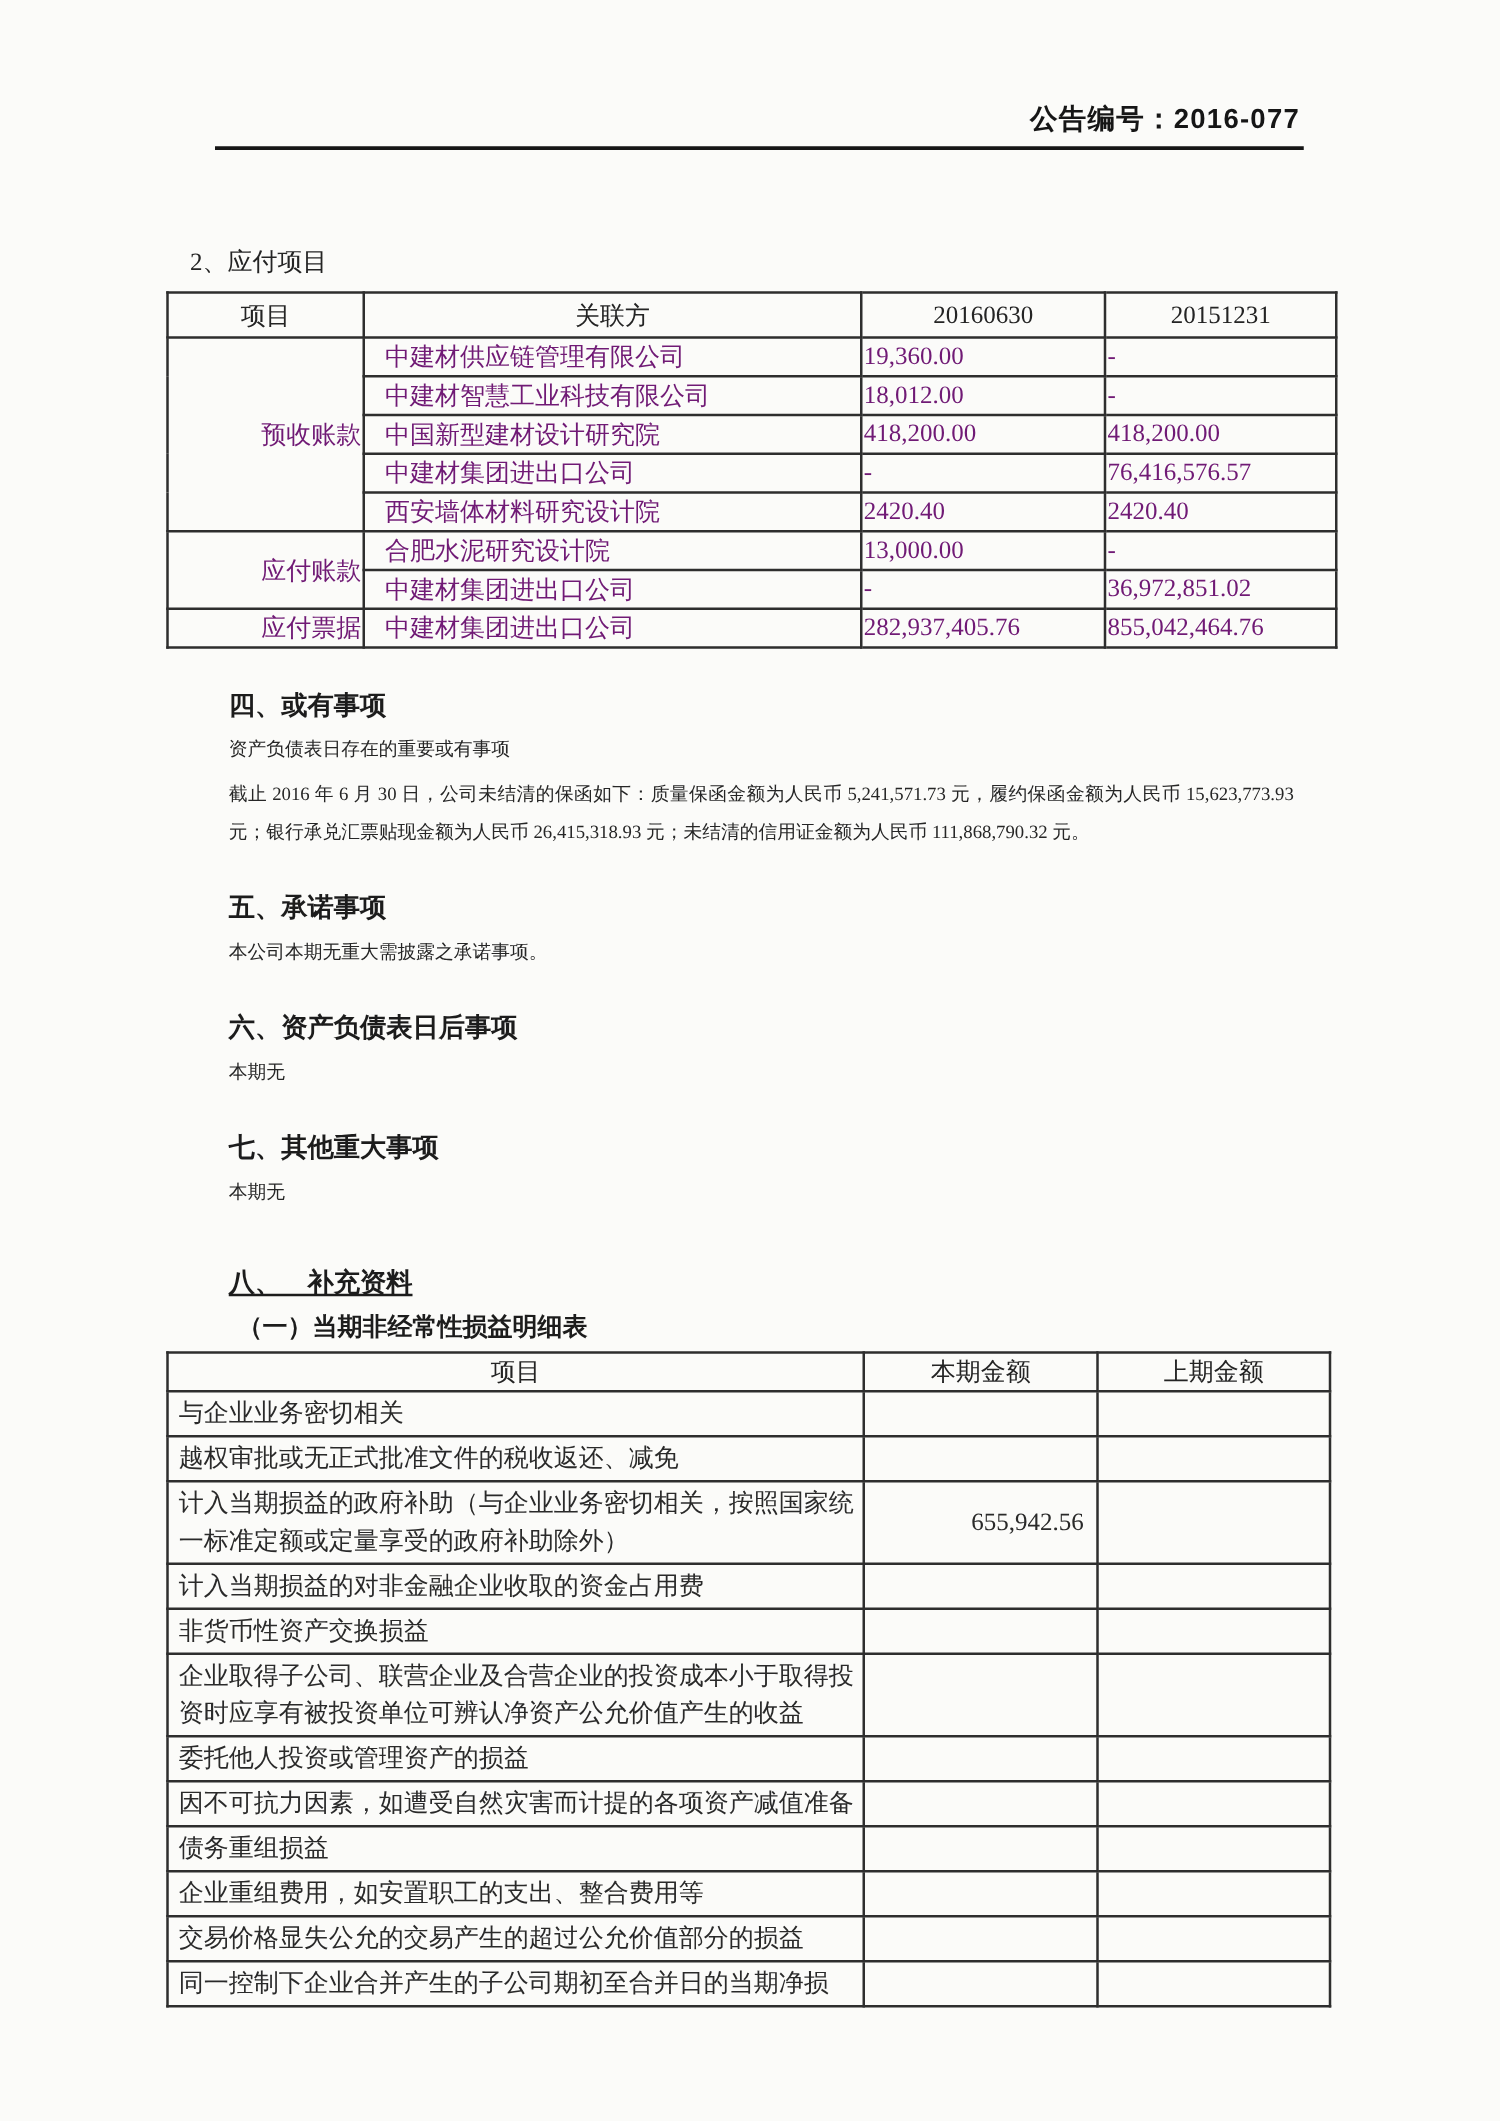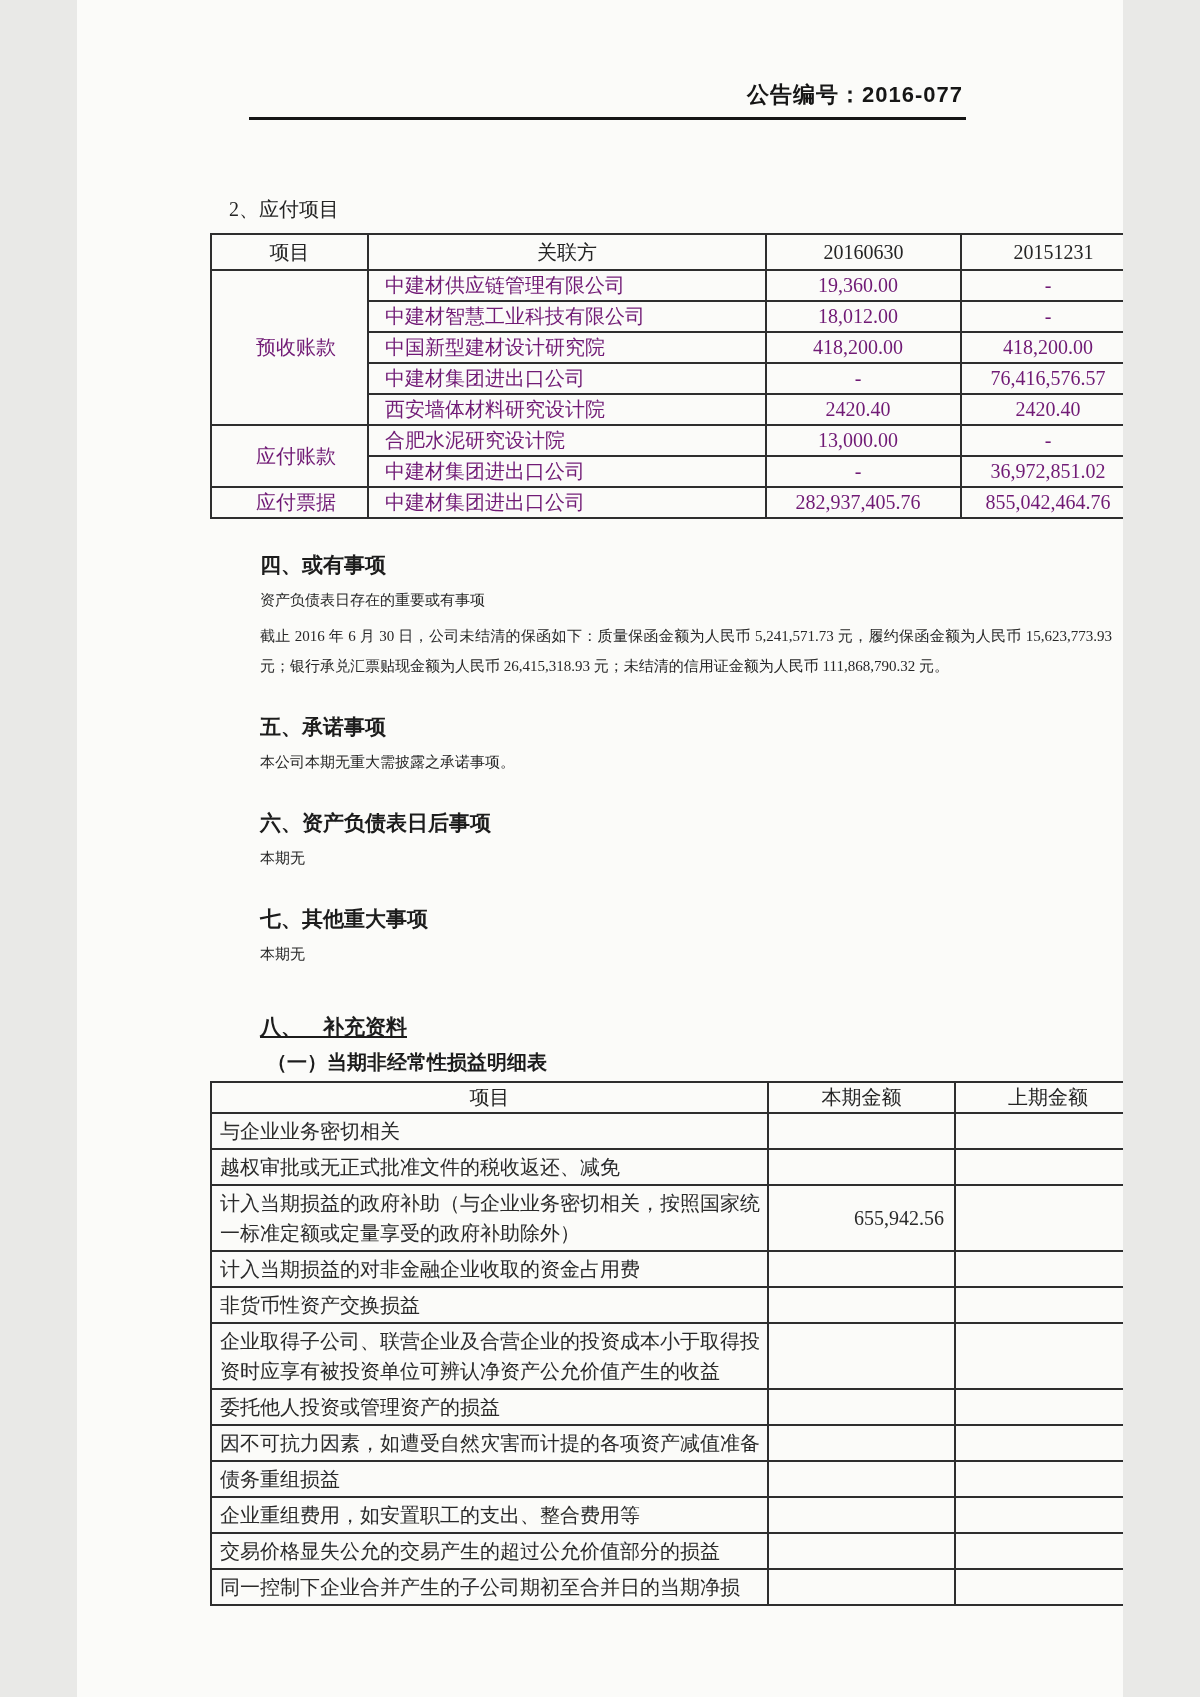--- a/index.html
+++ b/index.html
@@ -1,40 +1,40 @@
 <!DOCTYPE html>
 <html lang="zh"><head>
 <meta charset="utf-8">
 <style>
   html,body { margin:0; padding:0; background:#e9e9e7; }
   .page {
-    position:relative; width:1046px; height:1697px; margin:0 auto;
+    position:relative; width:1200px; height:1697px; margin:0 auto;
     background:#fbfbf9; color:#222; overflow:hidden;
     font-family:"Liberation Serif","DejaVu Serif",serif;
   }
   .ann {
     padding-top:80px; margin:0 160px 0 0; text-align:right;
     font-family:"Liberation Sans","DejaVu Sans",sans-serif;
     font-weight:bold; font-size:22px; letter-spacing:1px; color:#161616;
   }
   .rule { height:0; border-top:3px solid #161616; margin:7px 157px 0 172px; }
 
   .payables-title { margin:76px 0 0 152px; font-size:20px; color:#242424; }
 
   table { border-collapse:collapse; table-layout:fixed; }
   td, th { border:2px solid #2e2e2e; overflow:hidden; }
   th { font-weight:normal; font-size:20px; text-align:center; color:#242424; }
 
   .t1 { margin:10px 0 0 133px; width:935px; }
   .t1 thead tr { height:36px; }
   .t1 tbody tr { height:30px; }
   .t1 td { font-size:20px; color:#701a75; }
-  .item-cell  { text-align:center;  padding-left:14px; }
+  .item-cell  { text-align:right;  padding-left:14px; }
   .party-cell { text-align:left;  padding-left:16px; }
-  .num-cell   { text-align:center; padding-right:12px; }
+  .num-cell   { text-align:left; padding-right:12px; }
 
   .sections { margin:0 16px 0 183px; width:852px; }
   .sec-title {
     margin:32px 0 0 0; font-family:"Liberation Sans","DejaVu Sans",sans-serif;
     font-weight:bold; font-size:21px; line-height:28px; color:#1c1c1c;
   }
   .sec-p { margin:6px 0 0 0; font-size:15px; line-height:30px; text-align:justify; color:#262626; }
 
   .supp-title {
     margin:44px 0 0 183px; font-family:"Liberation Sans","DejaVu Sans",sans-serif;

